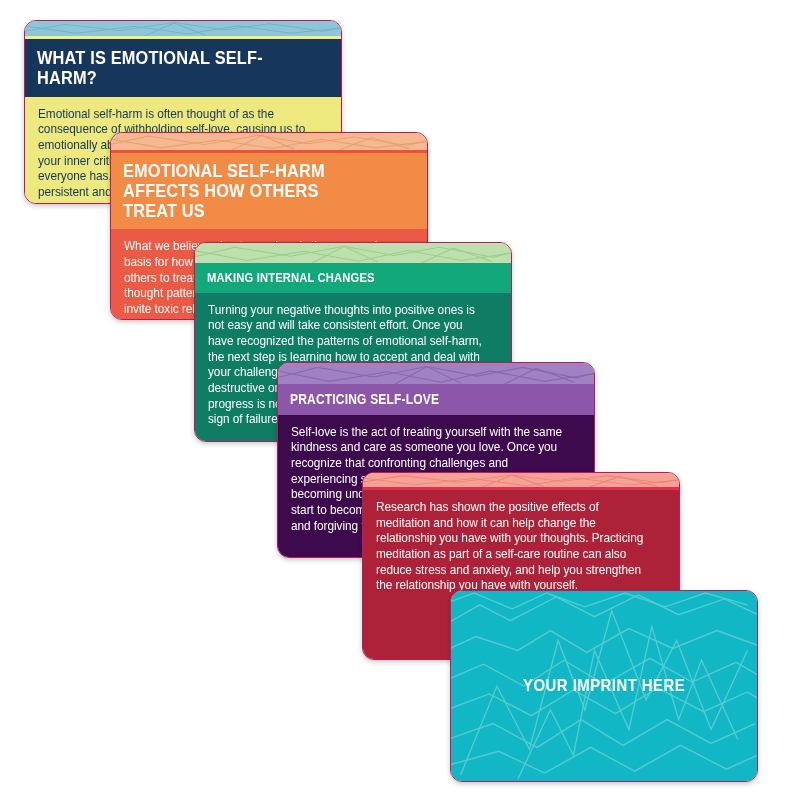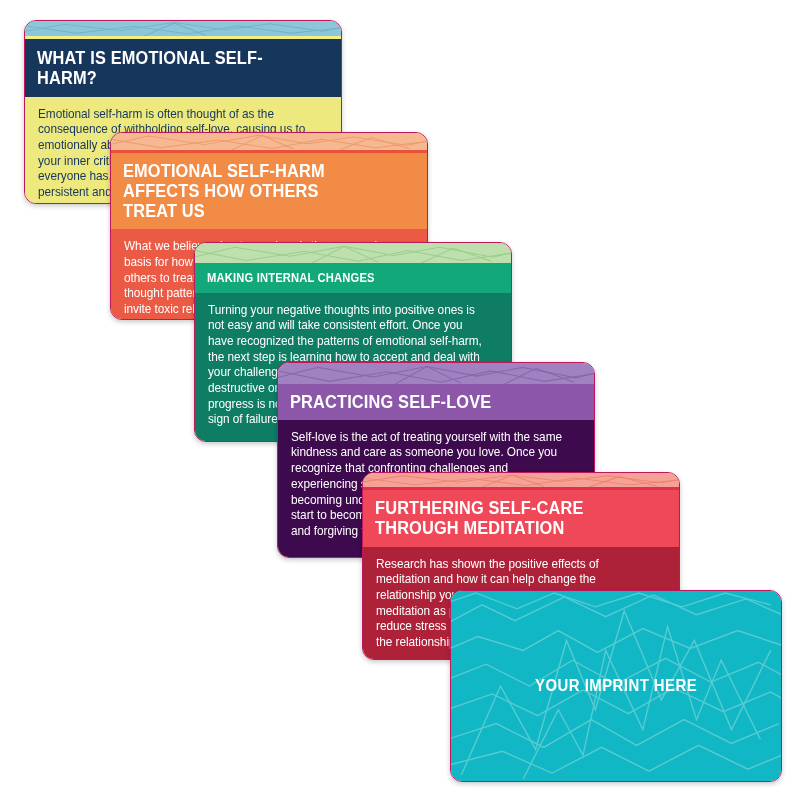--- a/index.html
+++ b/index.html
@@ -88,32 +88,32 @@
   #card3{left:194px;top:242px;width:318px;height:200px;}
   #card3 .deco{height:20px;background:#BEE0AE;}
   #card3 .accentline{height:0px;background:#12A668;}
   #card3 .card-header{background:#12A87A;padding:8px 12px 8px 12px;font-size:13px;}
   #card3 .card-body{background:#0E7D64;color:#ffffff;padding:10px 13px 9px 13px;}
 
   
   #card4{left:277px;top:362px;width:318px;height:196px;}
   #card4 .deco{height:21px;background:#A182C1;}
   #card4 .accentline{height:0px;}
-  #card4 .card-header{background:#8C57A8;padding:8px 12px 8px 12px;font-size:19px;}
+  #card4 .card-header{background:#8C57A8;padding:8px 12px 8px 12px;font-size:14px;}
   #card4 .card-body{background:#3E0A4E;color:#ffffff;padding:10px 13px 9px 13px;}
 
   
   #card5{left:362px;top:472px;width:318px;height:188px;}
   #card5 .deco{height:14px;background:#F5A296;}
   #card5 .accentline{height:3px;background:#E0304B;}
   #card5 .card-header{background:#EF4858;padding:8px 12px 9px 12px;font-size:19px;}
   #card5 .card-body{background:#AE2239;color:#ffffff;padding:10px 13px 9px 13px;}
 
   
-  #card6{left:450px;top:590px;width:332px;height:192px;}
+  #card6{left:450px;top:590px;width:308px;height:192px;}
   #card6 .card-inner{background:#11B7C4;}
   .imprint-wrap{
     position:absolute;inset:0;
     display:flex;align-items:center;justify-content:center;
   }
   .imprint-txt{
     position:relative;
     color:#ffffff;
     font-weight:bold;
     font-size:17px;
@@ -230,23 +230,20 @@
         <svg viewBox="0 0 318 20" preserveAspectRatio="none" aria-hidden="true">
           <g fill="none" stroke="#EE8072" stroke-width="1.2">
             <path d="M-5 14 L40 4 L96 13 L150 3 L200 12 L246 4 L300 14 L330 6"></path>
             <path d="M-5 6 L52 17 L110 8 L164 18 L214 7 L268 17 L325 9"></path>
             <path d="M120 20 L150 3 L182 19"></path>
             <path d="M228 20 L258 5 L296 19"></path>
           </g>
         </svg>
       </div>
       <div class="accentline"></div>
-      <div class="card-header">
-        <span class="htxt">Furthering Self-Care Through Meditation</span>
-      </div>
       <div class="card-body">
         <p>
             <span class="btxt">Research has shown the positive effects of meditation and how it can help change the relationship you have with your thoughts. Practicing meditation as part of a self-care routine can also reduce stress and anxiety, and help you strengthen the relationship you have with yourself.</span>
           </p>
       </div>
     </div>
   </div>
 
   <div class="card" id="card6">
     <div class="card-inner">

